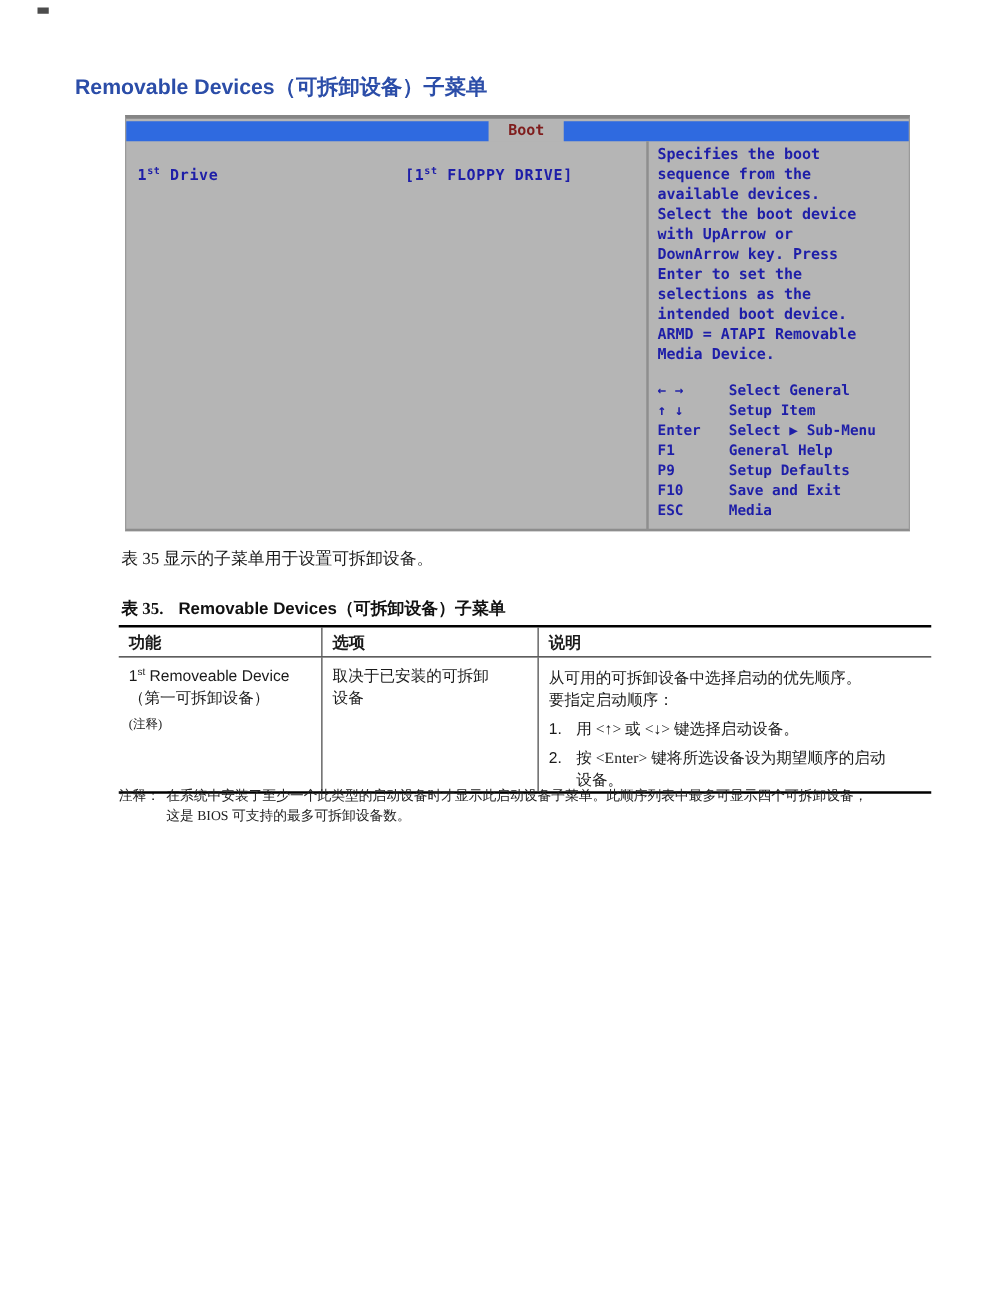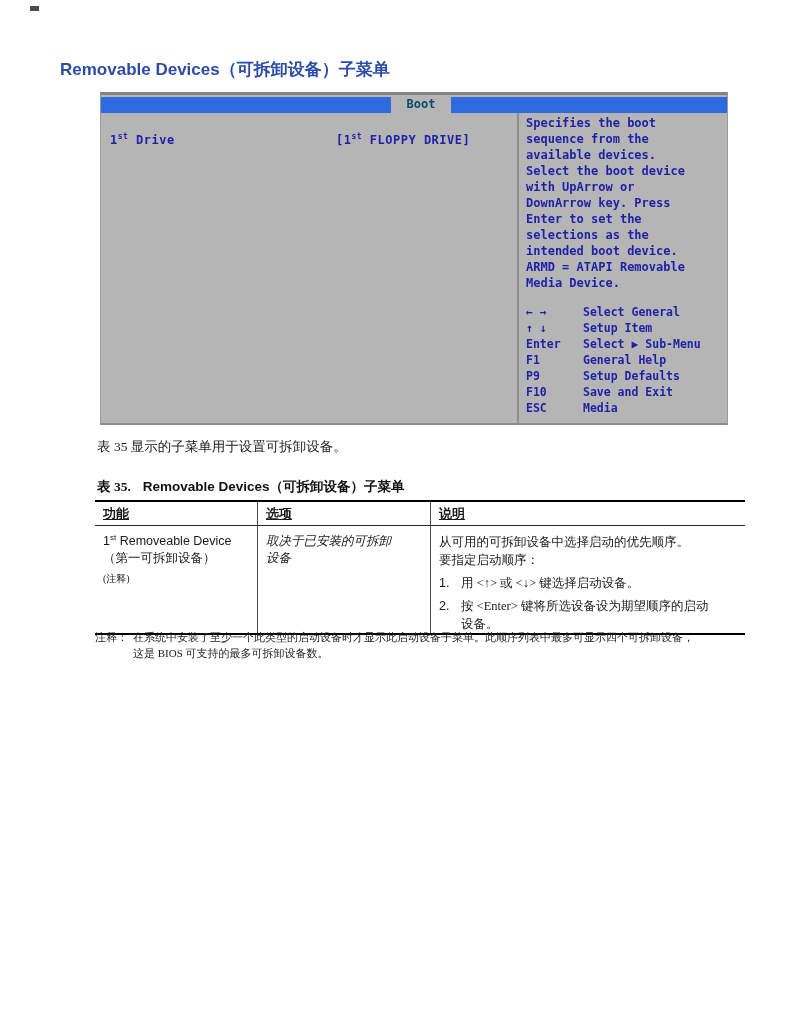--- a/index.html
+++ b/index.html
@@ -14,25 +14,25 @@
   .heading .h-zh { font-family:"Liberation Serif", serif; }
 
   
   .bios { position:absolute; left:100px; top:92px; width:628px; height:333px;
           background:#b5b5b5; border:1px solid #9a9a9a; border-top:3px solid #858585; border-bottom:2px solid #8d8d8d;
           font-family:"DejaVu Sans Mono", monospace; font-weight:bold; color:#1e1ea8; }
   .bios-bar { display:flex; height:16px; margin-top:2px; }
   .bar-seg { background:#2f6ae0; height:16px; }
   .bar-seg.left { width:290px; }
   .bar-seg.right { flex:1; }
-  .bar-tab { width:60px; background:#b5b5b5; text-align:center; font-size:12px; line-height:15px; color:#0c4a6e; }
+  .bar-tab { width:60px; background:#b5b5b5; text-align:center; font-size:12px; line-height:15px; color:#7f1d1d; }
   .bios-body { position:relative; height:311px; }
   .bios-setting { position:absolute; left:0; top:0; width:100%; }
   .s-name { position:absolute; left:9px; top:19px; font-size:12px; letter-spacing:0.5px; white-space:nowrap; }
-  .s-value { position:absolute; left:235px; top:19px; font-size:12px; letter-spacing:0.5px; white-space:nowrap; }
+  .s-value { position:absolute; left:223px; top:19px; font-size:12px; letter-spacing:0.5px; white-space:nowrap; }
   .bios sup { font-size:8px; vertical-align:super; }
   .bios-help { position:absolute; top:0; right:0; bottom:0; width:210px; border-left:2px solid #8e8e8e; padding:2px 4px 0 7px; }
   .help-text { font-size:12px; line-height:16px; white-space:pre-line; }
   .legend { margin-top:13px; }
   .legend-row { display:flex; font-size:11.5px; line-height:16px; }
   .lk { width:57px; flex:0 0 57px; white-space:nowrap; }
   .la { white-space:nowrap; }
 
   
   .intro { position:absolute; left:97px; top:438px; font-size:13.5px; color:#1a1a1a; font-family:"Liberation Serif", serif; }
@@ -40,29 +40,29 @@
   
   .caption { position:absolute; left:97px; top:478px; font-size:13.5px; font-weight:bold; color:#111; white-space:nowrap; }
   .caption .c-num { font-family:"Liberation Serif", serif; margin-right:12px; }
   .caption .c-title { font-family:"Liberation Sans", sans-serif; }
 
   
   .tbl { position:absolute; left:95px; top:500px; width:650px; color:#1a1a1a; }
   .tr { display:grid; grid-template-columns:162px 173px 315px; }
   .tr.th { border-top:2px solid #000; border-bottom:1px solid #2a2a2a; font-weight:bold;
            font-family:"Liberation Serif", serif; font-size:13px; }
-  .tr.th .td { padding:3px 6px 2px 8px;text-decoration:underline; }
+  .tr.th .td { padding:3px 6px 2px 8px; }
   .tr.tb { border-bottom:2px solid #000; min-height:99px; font-size:12.5px; }
   .tr.tb .td { padding:7px 6px 0 8px; }
   .td.c2, .td.c3 { border-left:1px solid #4a4a4a; }
   .feat-en { font-family:"Liberation Sans", sans-serif; font-size:12.5px; }
   .feat-en sup { font-size:8px; }
   .feat-zh { font-family:"Liberation Serif", serif; margin-top:2px; }
   .feat-note { font-family:"Liberation Serif", serif; font-size:10px; margin-top:5px; color:#222; }
-  .zh { font-family:"Liberation Serif", serif;font-style:italic; }
+  .zh { font-family:"Liberation Serif", serif; }
   .pre { white-space:pre-line; }
   .desc-intro { font-family:"Liberation Serif", serif; line-height:18px; }
   .step { display:flex; margin-top:5px; font-family:"Liberation Serif", serif; line-height:18px; }
   .step .num { flex:0 0 22px; font-family:"Liberation Sans", sans-serif; }
 
   
   .note { position:absolute; left:95px; top:629px; width:655px; display:flex; font-size:11px;
           font-family:"Liberation Serif", serif; color:#222; line-height:16px;justify-content:space-between; }
   .note-label { flex:0 0 38px; }
   .note-text { flex:1; }

